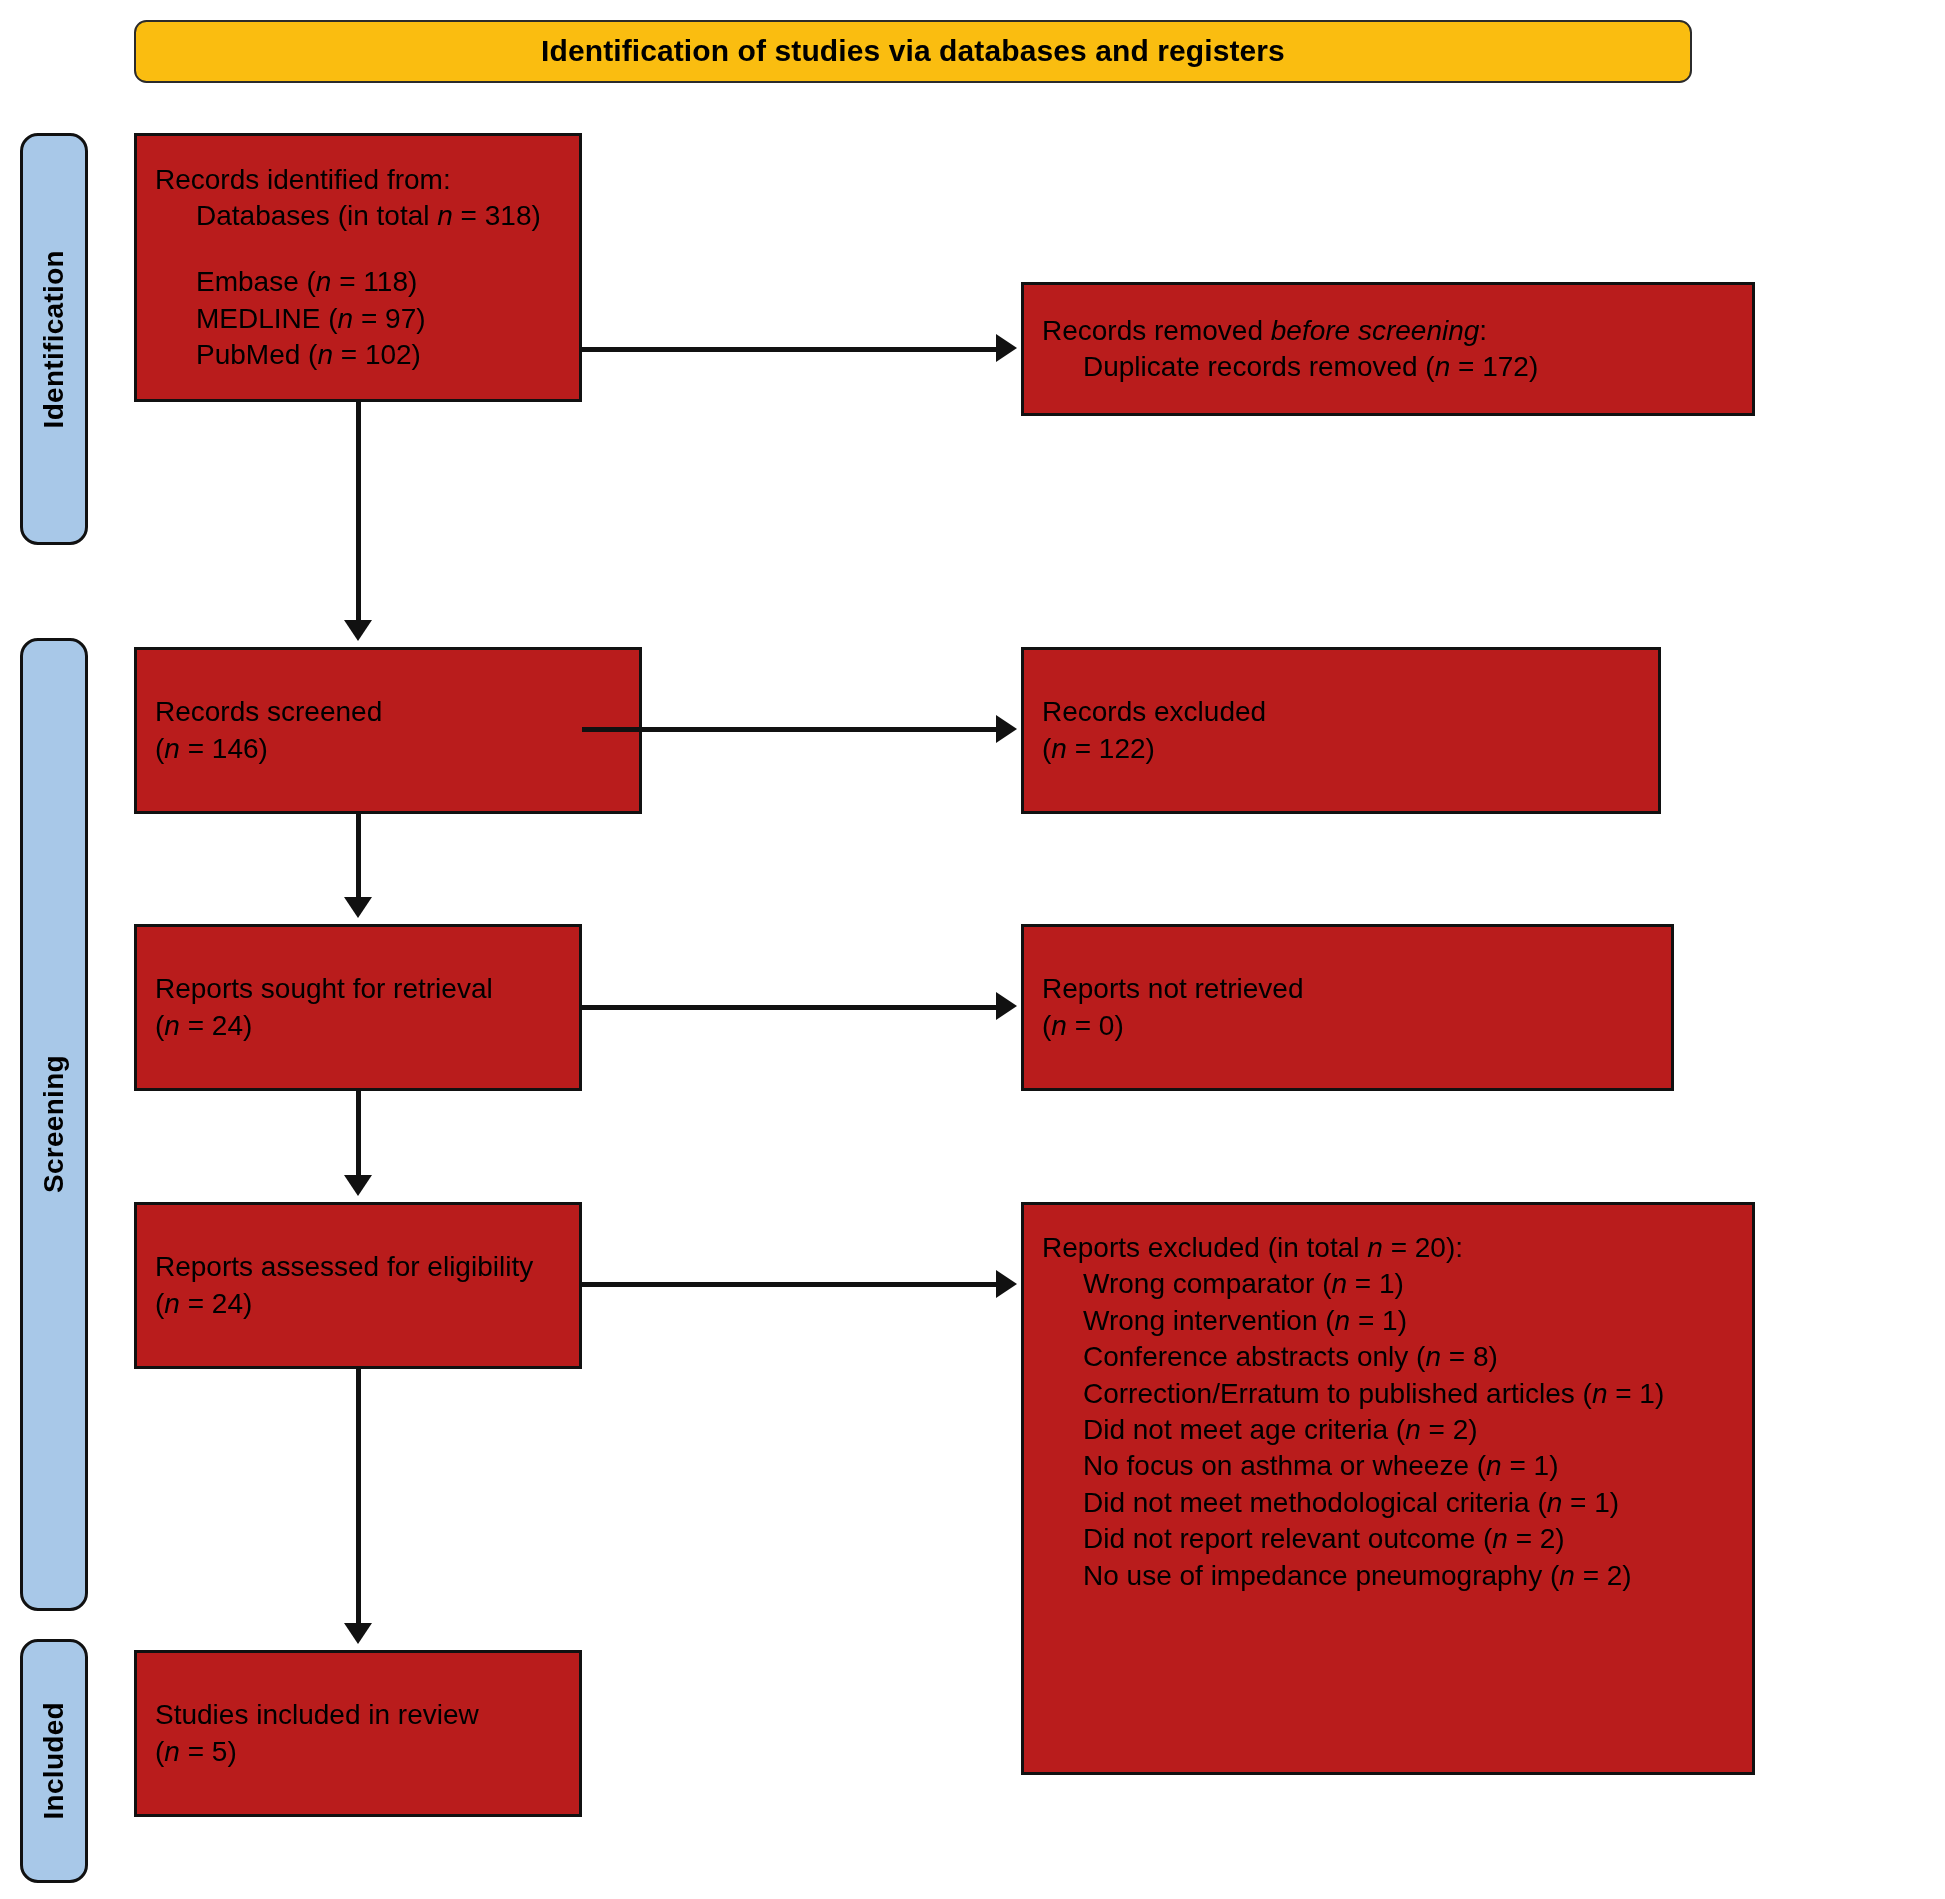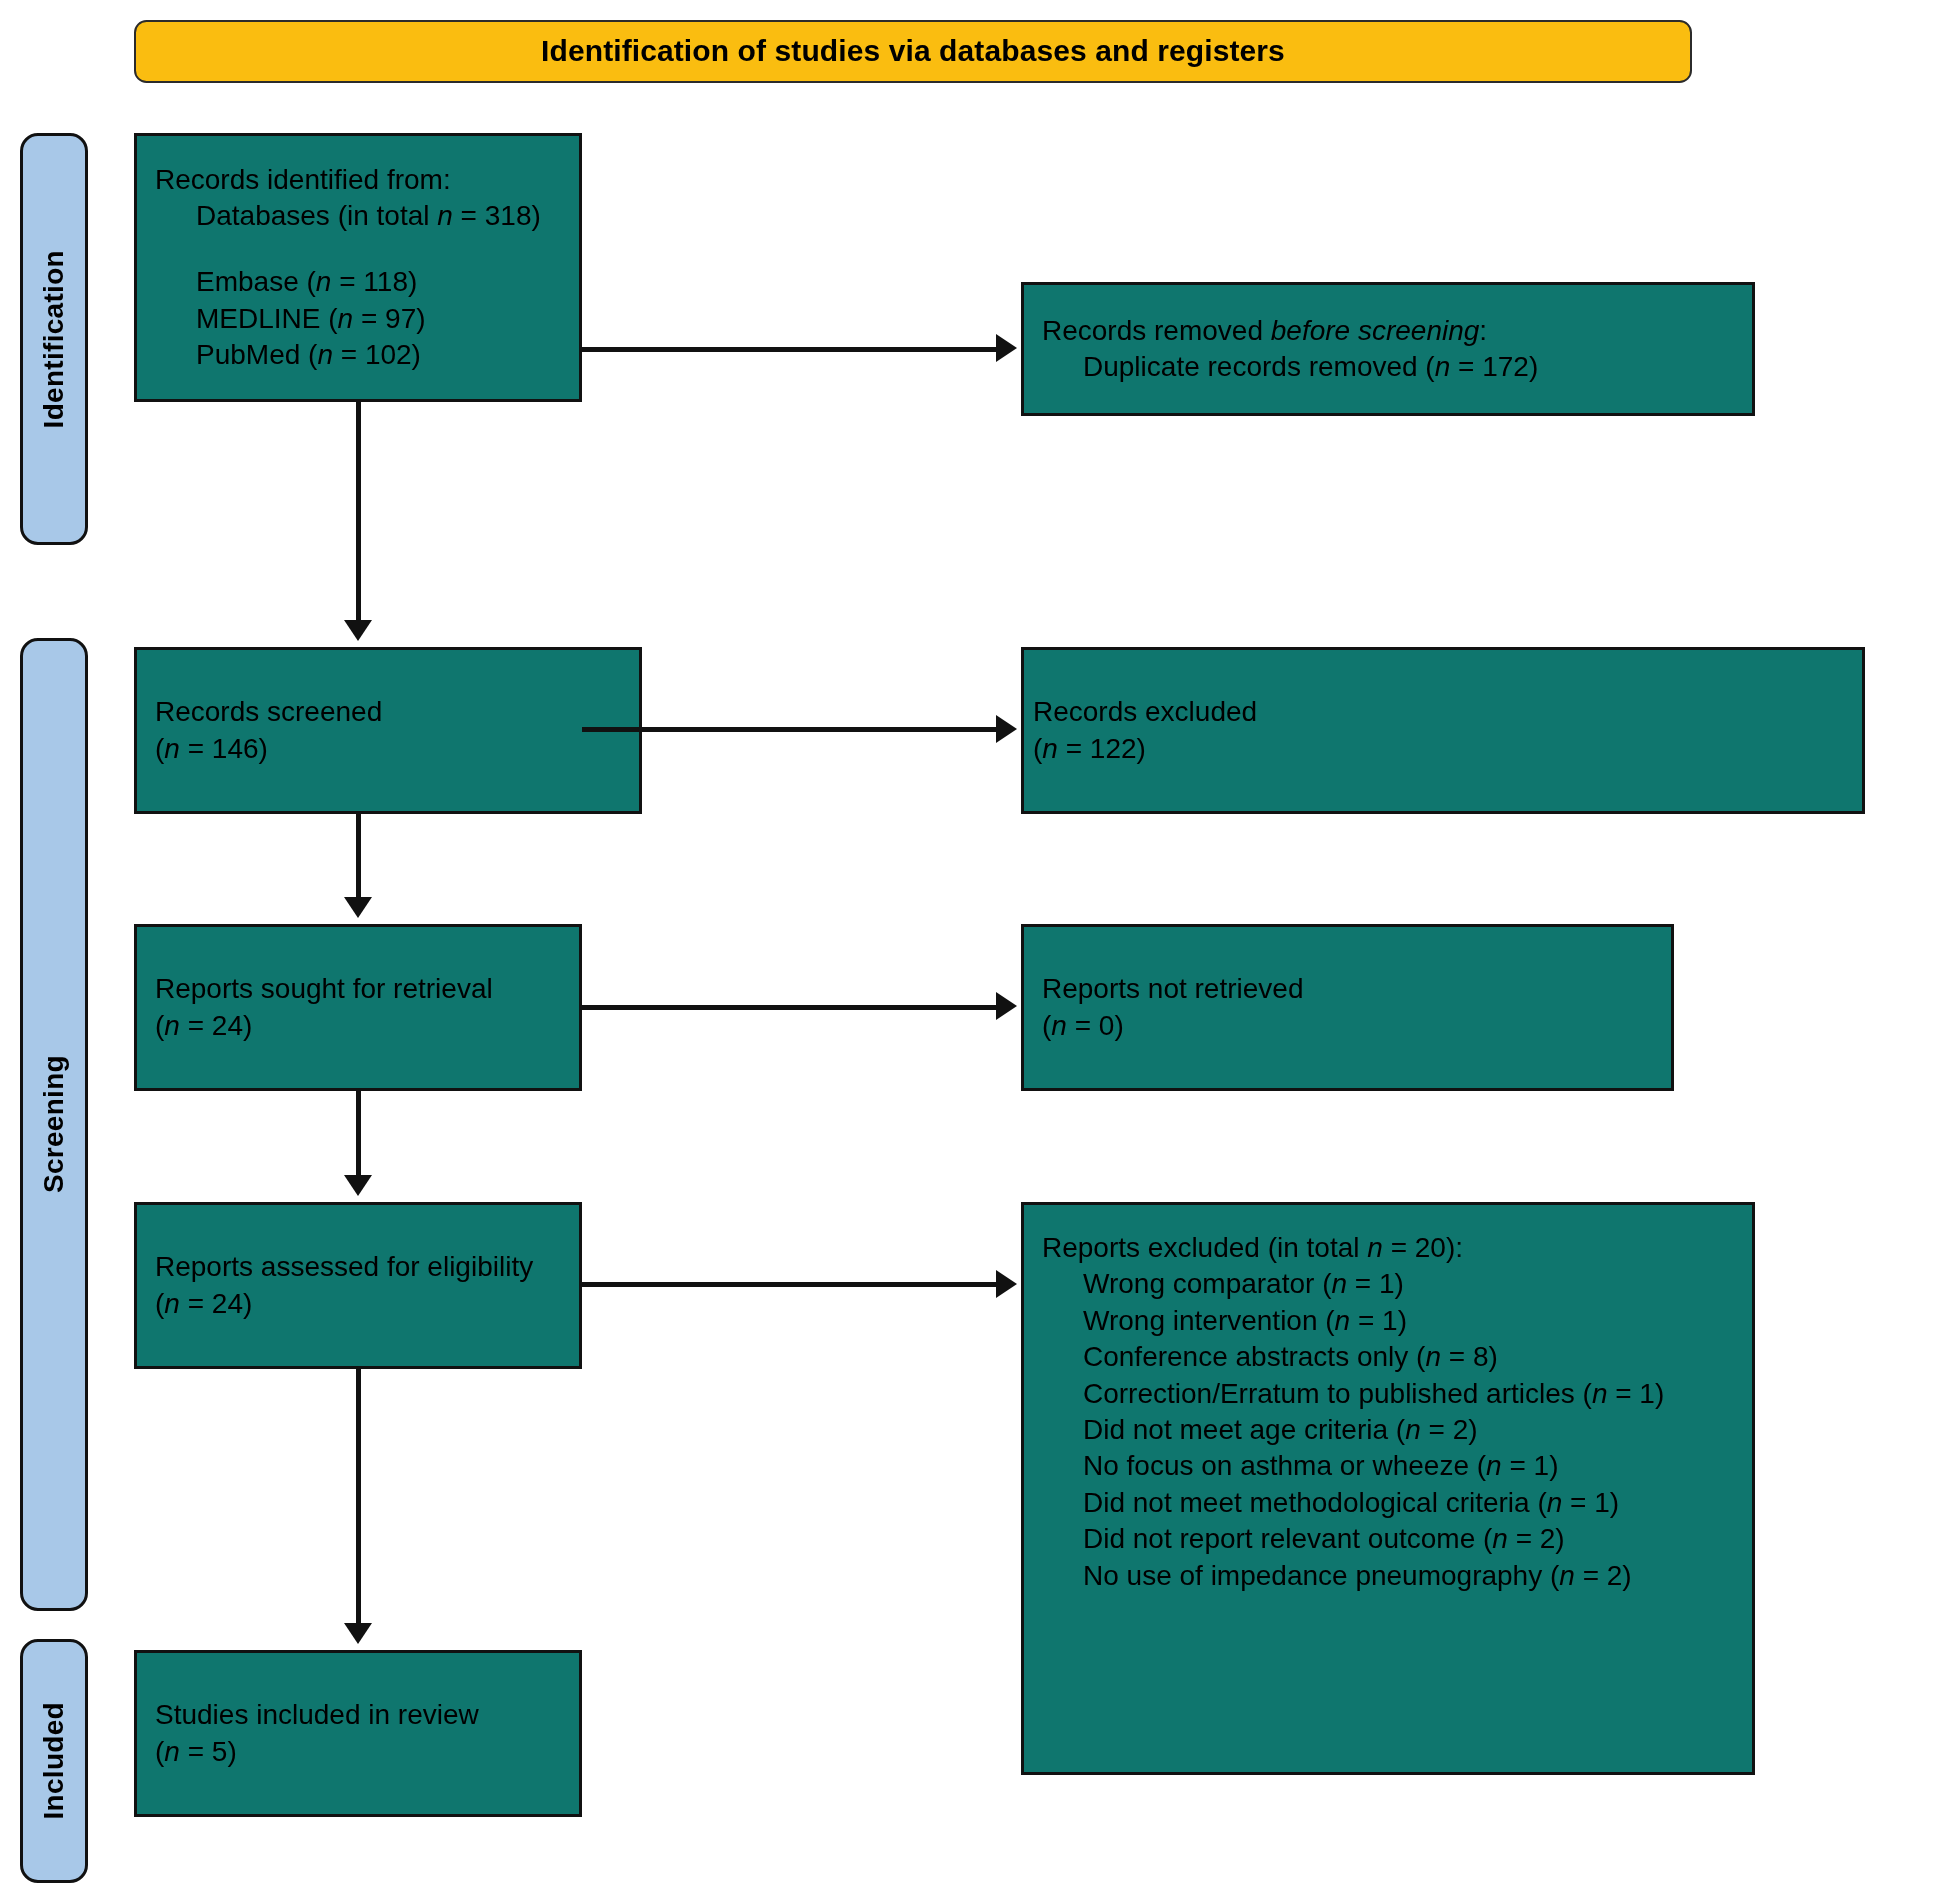--- a/index.html
+++ b/index.html
@@ -65,21 +65,21 @@
     color: #000000;
     letter-spacing: 0.3px;
   }
   #phase-identification { top: 133px;  height: 412px; }
   #phase-screening     { top: 638px;  height: 973px; }
   #phase-included      { top: 1639px; height: 244px; }
 
   
   .box {
     position: absolute;
-    background: #0f766e;
+    background: #b91c1c;
     border: 3.6px solid #111111;
     box-sizing: border-box;
     padding: 12.5px 18px;
     display: flex;
     flex-direction: column;
     justify-content: center;
   }
   .box p {
     margin: 0;
     font-size: 28px;
@@ -88,21 +88,21 @@
     white-space: pre;
   }
   .box p.indent   { padding-left: 41px; }
   .box p.spacer   { height: 30px; }
   .ital { font-style: italic; }
 
   
   #box-identified      { left: 134px;  top: 133px;  width: 448px;  height: 269px; }
   #box-removed         { left: 1021px; top: 282px;  width: 734px;  height: 134px; }
   #box-screened        { left: 134px;  top: 647px;  width: 508px;  height: 167px; }
-  #box-records-excl    { left: 1021px; top: 647px;  width: 844px;  height: 167px; padding-left: 9px; }
+  #box-records-excl    { left: 1021px; top: 647px;  width: 640px;  height: 167px; }
   #box-sought          { left: 134px;  top: 924px; width: 448px;  height: 167px; }
   #box-not-retrieved   { left: 1021px; top: 924px; width: 653px;  height: 167px; }
   #box-assessed        { left: 134px;  top: 1202px; width: 448px;  height: 167px; }
   #box-reports-excl    { left: 1021px; top: 1202px; width: 734px;  height: 573px;
                          justify-content: flex-start; padding-top: 25px; }
   #box-included        { left: 134px;  top: 1650px; width: 448px;  height: 167px; }
 
   
   .vline {
     position: absolute;

